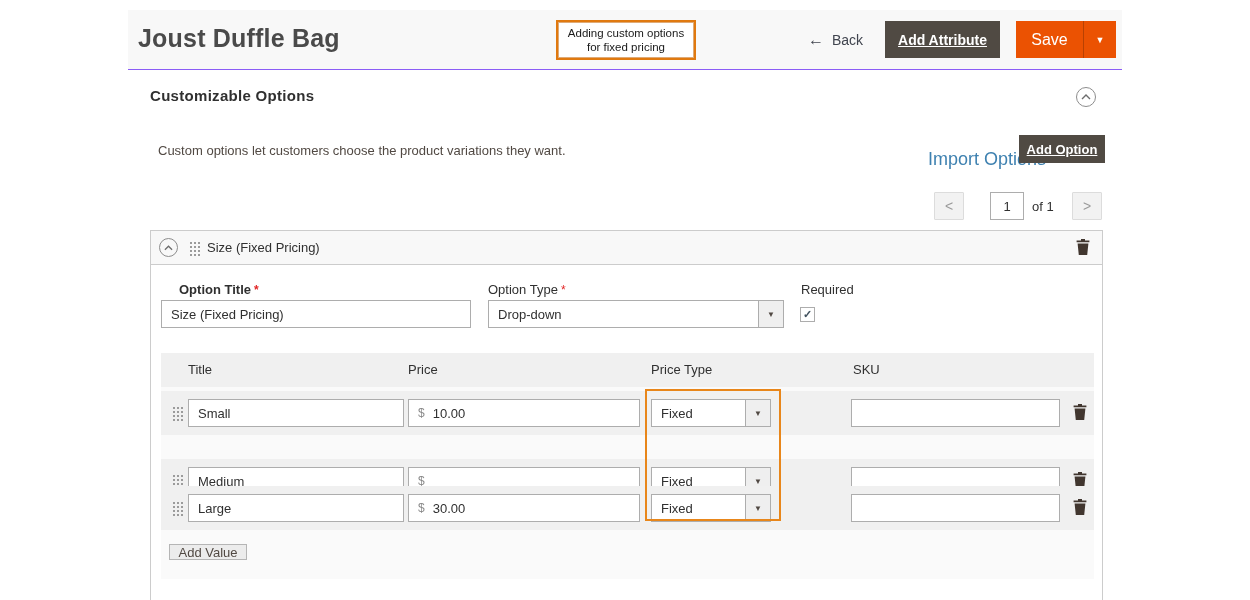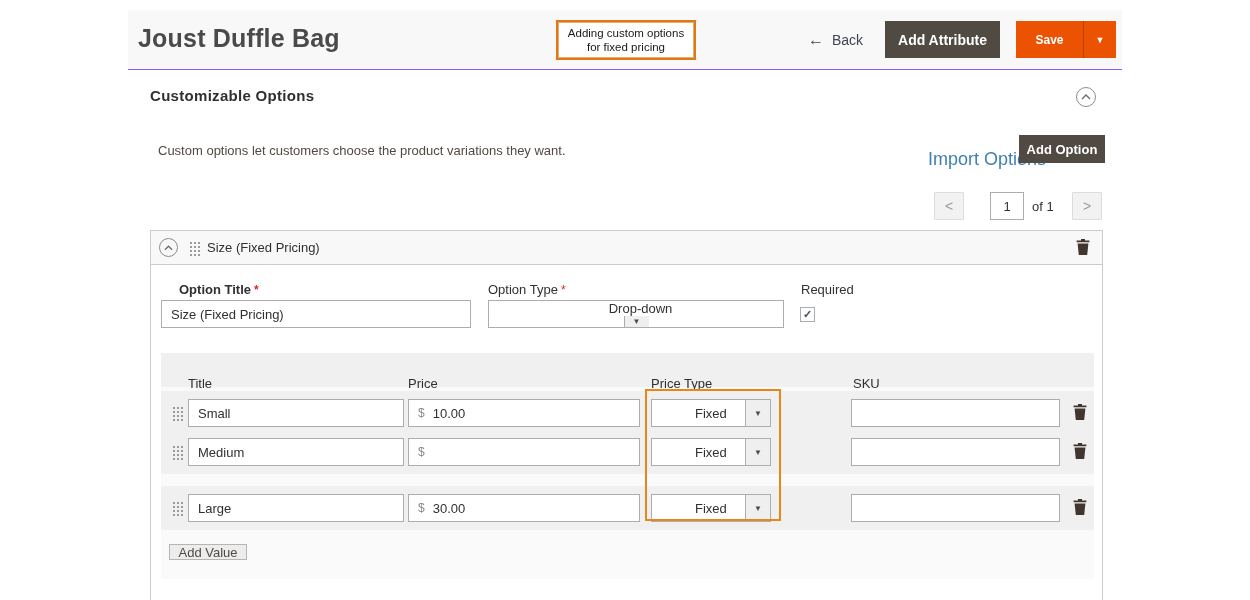--- a/index.html
+++ b/index.html
@@ -7,24 +7,24 @@
   .page { position:relative; width:1250px; height:600px; background:#fff; }
 
   
   .header-strip { position:absolute; left:128px; top:10px; width:994px; height:60px; background:#f8f8f8; border-bottom:1px solid #8b5cf6; }
   .page-title { position:absolute; left:10px; top:14px; font-size:25px; color:#4a4a4a; letter-spacing:.2px; }
   .annotation-box { position:absolute; left:428px; top:10px; width:140px; height:40px; background:#fff; border:2px solid #e0790f; box-shadow: inset 0 0 0 1px rgba(196,100,5,.55); display:flex; align-items:center; justify-content:center; text-align:center; }
   .annotation-box .ann-text { font-size:11.5px; line-height:1.25; color:#1a1a1a; }
   .back-link { position:absolute; left:680px; top:0; height:60px; display:flex; align-items:center; gap:8px; color:#41454f; font-size:14px; cursor:pointer; }
   .back-link .arrow { font-size:16px; }
   .btn { display:flex; align-items:center; justify-content:center; font-weight:bold; cursor:pointer; }
-  .btn-dark { background:#504a43; color:#fff; font-size:14px; }
+  .btn-dark { background:#504a43; color:#fff; font-size:14px;text-decoration:underline; }
   .add-attribute-btn { position:absolute; left:757px; top:11px; width:115px; height:37px; }
   .save-split { position:absolute; left:888px; top:11px; width:100px; height:37px; background:#eb5202; display:flex; }
-  .save-main { flex:1; color:#fff; font-weight:bold; font-size:12px; display:flex; align-items:center; justify-content:center; cursor:pointer; }
+  .save-main { flex:1; color:#fff; font-weight:normal; font-size:16px; display:flex; align-items:center; justify-content:center; cursor:pointer; }
   .save-caret { width:33px; border-left:1px solid #b84102; color:#fff; font-size:9px; display:flex; align-items:center; justify-content:center; cursor:pointer; }
 
   
   .section-title { position:absolute; left:150px; top:87px; font-size:15px; font-weight:bold; color:#303030; letter-spacing:.3px; }
   .collapse-circle { position:absolute; width:20px; height:20px; border:1px solid #8d8d8d; border-radius:50%; display:flex; align-items:center; justify-content:center; cursor:pointer; background:transparent; }
   .section-collapse { left:1076px; top:87px; }
   .section-desc { position:absolute; left:158px; top:143px; font-size:13px; color:#514943; }
   .import-link { position:absolute; left:928px; top:149px; font-size:18px; color:#3e81b0; cursor:pointer; }
   .add-option-btn { position:absolute; left:1019px; top:135px; width:86px; height:28px; font-size:13px; }
 
@@ -45,43 +45,43 @@
   .trash-btn { cursor:pointer; display:flex; align-items:center; justify-content:center; }
   .panel-trash { position:absolute; right:12px; top:8px; }
 
   .field-label { position:absolute; font-size:13px; color:#303030; }
   .req-star { color:#e22626; margin-left:3px; font-size:12px; }
   .text-input { border:1px solid #adadad; background:#fff; font-size:13px; color:#303030; padding:0 9px; font-family:"Liberation Sans", sans-serif; }
   .opt-title-label { left:28px; top:51px;font-weight:bold; }
   .opt-title-input { position:absolute; left:10px; top:69px; width:310px; height:28px; }
   .opt-type-label { left:337px; top:51px; }
   .select-box { position:absolute; border:1px solid #adadad; background:#fff; display:flex; align-items:center; cursor:pointer; }
-  .opt-type-select { left:337px; top:69px; width:296px; height:28px;flex-direction:column; }
+  .opt-type-select { left:337px; top:69px; width:296px; height:28px; }
   .select-text { flex:1; font-size:13px; color:#303030; padding-left:9px; }
   .select-arrow { width:25px; height:100%; border-left:1px solid #adadad; background:#efefef; display:flex; align-items:center; justify-content:center; font-size:8px; color:#514943; }
   .required-label { left:650px; top:51px; }
   .checkbox { position:absolute; left:649px; top:76px; width:15px; height:15px; border:1px solid #adadad; background:#fff; display:flex; align-items:center; justify-content:center; font-size:11px; color:#42525f; font-weight:bold; cursor:pointer; }
 
   
   .values-area { position:absolute; left:10px; top:122px; width:933px; height:226px; background:#fafafa; }
   .values-header { position:absolute; left:0; top:0; width:100%; height:34px; background:#f0f0f0; }
-  .col-label { position:absolute; top:9px; font-size:13px; color:#303030;margin-top:14px; }
+  .col-label { position:absolute; top:9px; font-size:13px; color:#303030; }
   .col-title  { left:27px; }
   .col-price  { left:247px; }
   .col-ptype  { left:490px; }
   .col-sku    { left:692px; }
 
   .value-row { position:absolute; left:0; width:100%; height:44px; background:#f0f0f0; }
-  .row-1 { top:38px; } .row-2 { top:77px; } .row-3 { top:133px; }
+  .row-1 { top:38px; } .row-2 { top:106px; } .row-3 { top:133px; }
   .row-drag { position:absolute; left:11px; top:15px; }
   .row-title-input { position:absolute; left:27px; top:8px; width:216px; height:28px; }
   .price-box { position:absolute; left:247px; top:8px; width:232px; height:28px; border:1px solid #adadad; background:#fff; display:flex; align-items:center; }
   .currency { font-size:12px; color:#8a8a8a; padding:0 8px 0 9px; }
   .price-input { border:none; outline:none; flex:1; font-size:13px; color:#303030; background:transparent; font-family:"Liberation Sans", sans-serif; min-width:0; }
-  .row-ptype-select { left:490px; top:8px; width:120px; height:28px;padding-left:34px; }
+  .row-ptype-select { left:490px; top:8px; width:120px; height:28px; }
   .row-sku-input { position:absolute; left:690px; top:8px; width:209px; height:28px; }
   .row-trash { position:absolute; left:912px; top:13px; }
 
   .add-value-btn { position:absolute; left:8px; top:191px; width:78px; height:16px; background:#ececec; border:1px solid #b5b5b5; font-size:13px; color:#514943; display:flex; align-items:center; justify-content:center; cursor:pointer; }
 
   
   .ptype-highlight { position:absolute; left:484px; top:36px; width:136px; height:132px; border:2px solid #e8861a; pointer-events:none; }
 </style>
 </head>
 <body>

